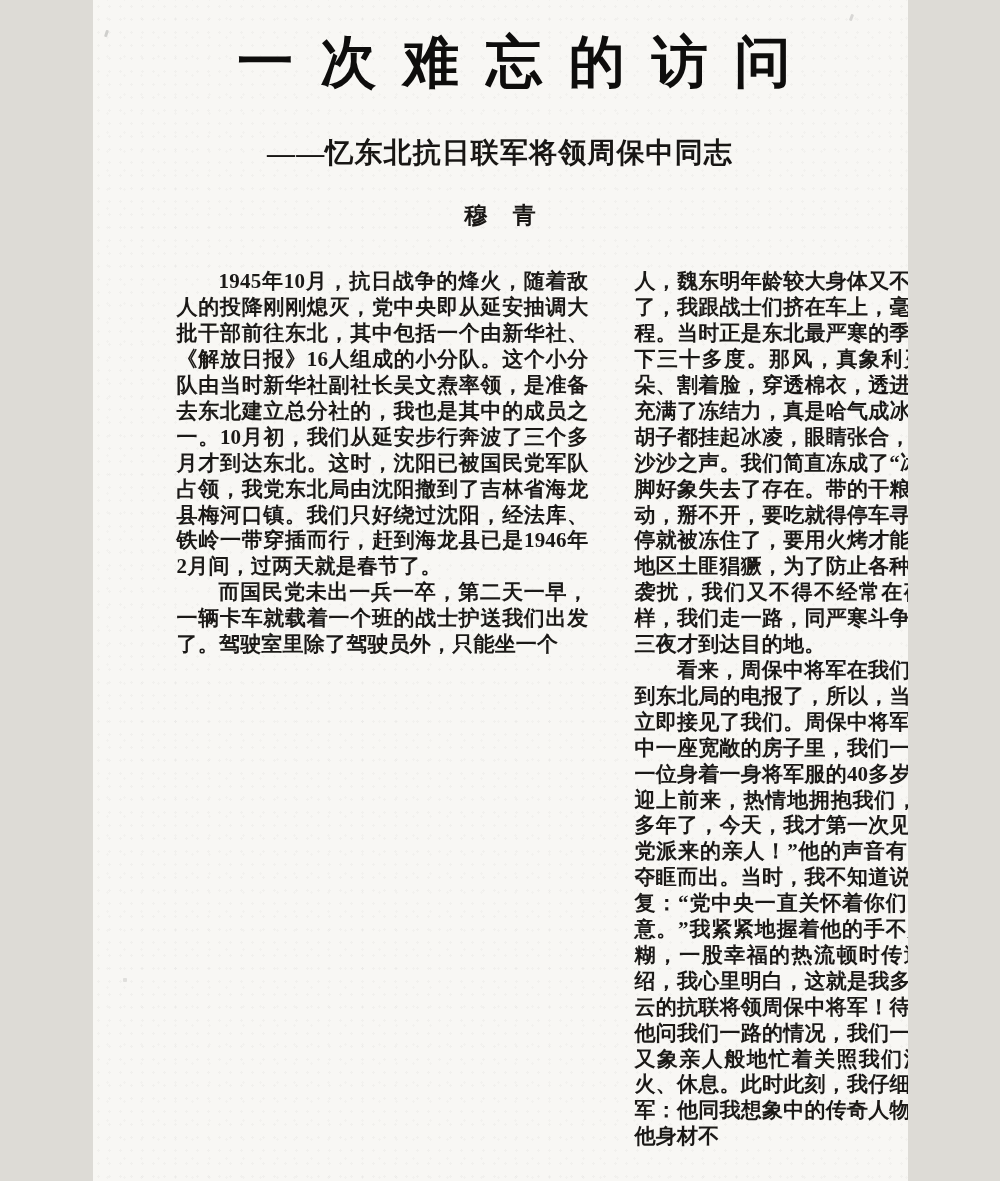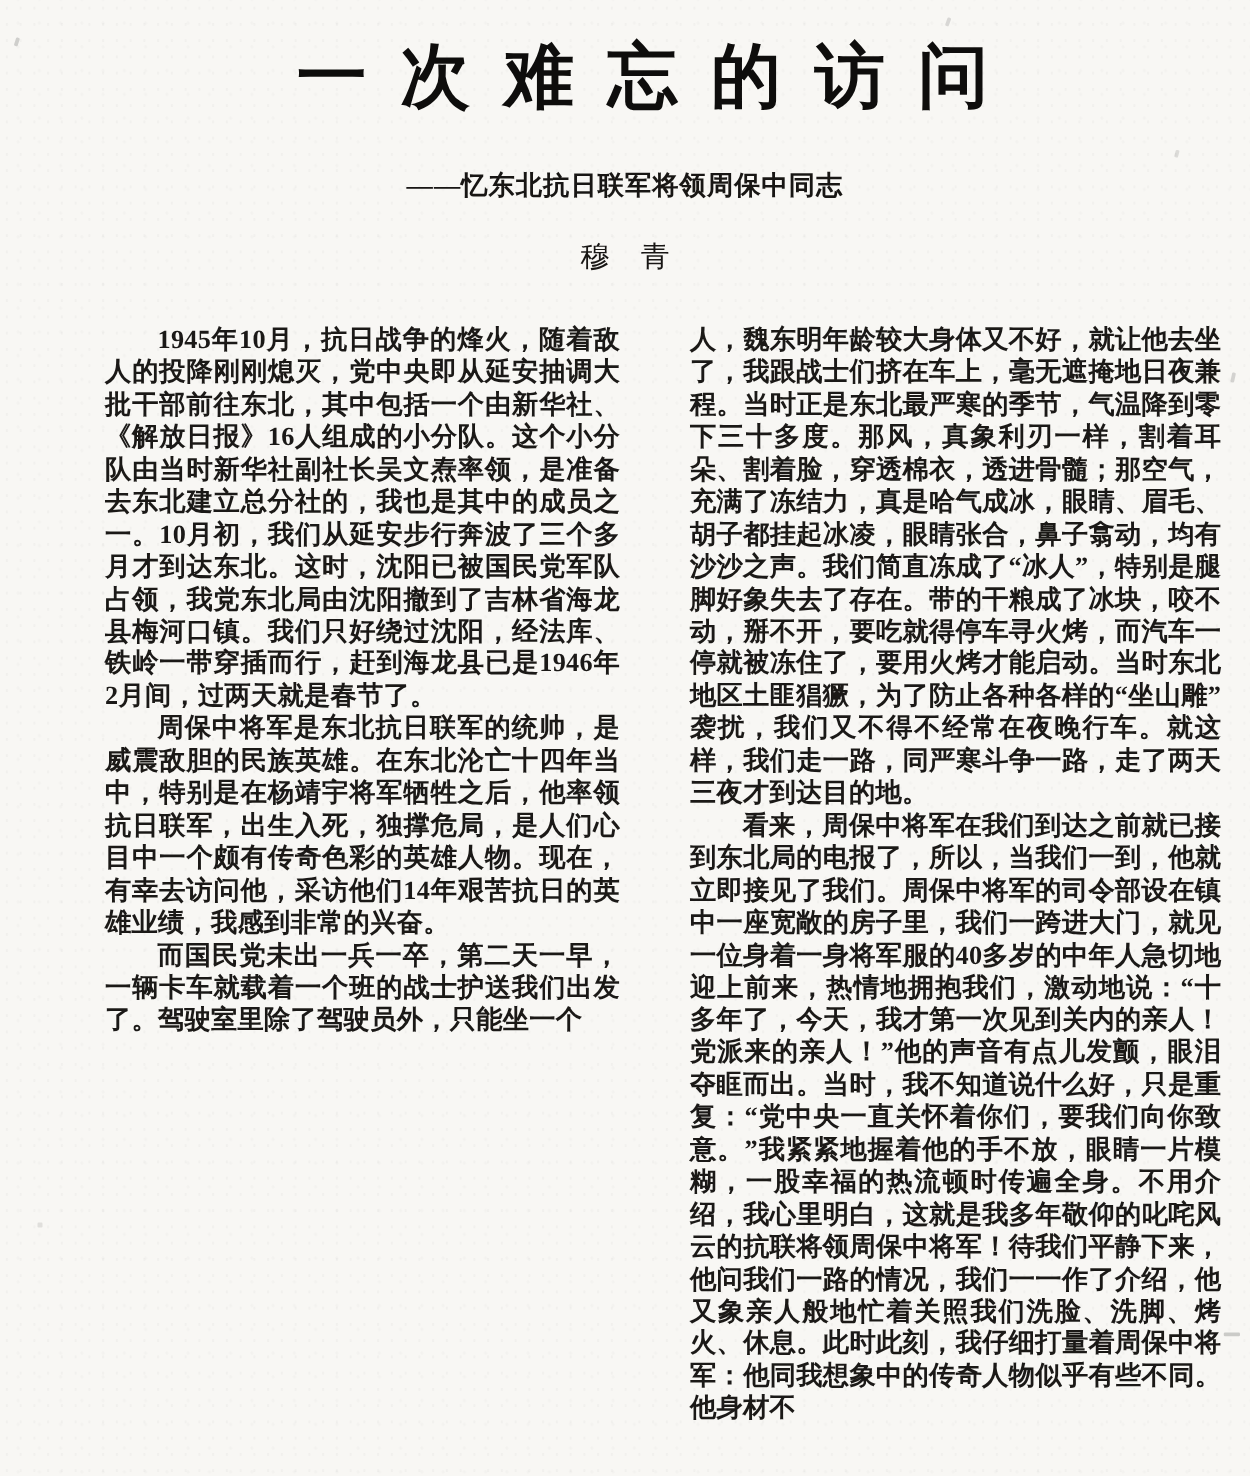--- a/index.html
+++ b/index.html
@@ -1,18 +1,18 @@
 <!DOCTYPE html>
 <html lang="zh"><head>
 <meta charset="utf-8">
 <style>
   html, body { margin: 0; padding: 0; background: #dddbd6; }
   .page {
     position: relative;
-    width: 1000px;
+    width: 815px;
     height: 1181px;
     margin: 0 auto;
     background: #f8f7f4;
     background-image:
       radial-gradient(rgba(60,60,60,0.035) 1px, transparent 1.2px),
       radial-gradient(rgba(90,90,90,0.03) 1px, transparent 1.4px);
     background-size: 11px 13px, 17px 19px;
     background-position: 0 0, 6px 9px;
     overflow: hidden;
     color: #171513;
@@ -25,38 +25,38 @@
     font-size: 56px;
     line-height: 1.15;
     font-weight: 700;
     letter-spacing: 0.48em;
     text-indent: 0.48em; 
     transform: translateX(14px);
     color: #0e0d0c;
   }
   .subtitle {
     margin: 40px 0 0 0;
-    font-size: 21px;
+    font-size: 28px;
     font-weight: 700;
     letter-spacing: 0.04em;
     color: #181614;
   }
   .author {
     margin: 28px 0 0 0;
     font-size: 23px;
-    font-weight: 400;
+    font-weight: 700;
     letter-spacing: 1.1em;
     text-indent: 1.1em;
     color: #181614;
   }
   .columns {
     display: flex;
     margin-top: 38px;
     padding: 0 52px 0 84px;
-    gap: 32px;
+    gap: 22px;
   }
   .col { flex: 0 0 auto; }
   .col-left  { width: 412px; }
   .col-right { width: 425px; margin-left: 24px; }
   .col p {
     margin: 0;
     font-size: 21px;
     line-height: 25.9px;
     font-weight: 600;
     text-align: justify;
@@ -90,21 +90,20 @@
 
   <div class="header">
     <h1 class="title">一次难忘的访问</h1>
     <h2 class="subtitle">——忆东北抗日联军将领周保中同志</h2>
     <div class="author">穆青</div>
   </div>
 
   <div class="columns">
     <div class="col col-left">
       <p class="indent">1945年10月，抗日战争的烽火，随着敌人的投降刚刚熄灭，党中央即从延安抽调大批干部前往东北，其中包括一个由新华社、《解放日报》16人组成的小分队。这个小分队由当时新华社副社长吴文焘率领，是准备去东北建立总分社的，我也是其中的成员之一。10月初，我们从延安步行奔波了三个多月才到达东北。这时，沈阳已被国民党军队占领，我党东北局由沈阳撤到了吉林省海龙县梅河口镇。我们只好绕过沈阳，经法库、铁岭一带穿插而行，赶到海龙县已是1946年2月间，过两天就是春节了。</p>
-      <p class="indent">周保中将军是东北抗日联军的统帅，是威震敌胆的民族英雄。在东北沦亡十四年当中，特别是在杨靖宇将军牺牲之后，他率领抗日联军，出生入死，独撑危局，是人们心目中一个颇有传奇色彩的英雄人物。现在，有幸去访问他，采访他们14年艰苦抗日的英雄业绩，我感到非常的兴奋。</p>
       <p class="indent">而国民党未出一兵一卒，第二天一早，一辆卡车就载着一个班的战士护送我们出发了。驾驶室里除了驾驶员外，只能坐一个</p>
     </div>
     <div class="col col-right">
       <p>人，魏东明年龄较大身体又不好，就让他去坐了，我跟战士们挤在车上，毫无遮掩地日夜兼程。当时正是东北最严寒的季节，气温降到零下三十多度。那风，真象利刃一样，割着耳朵、割着脸，穿透棉衣，透进骨髓；那空气，充满了冻结力，真是哈气成冰，眼睛、眉毛、胡子都挂起冰凌，眼睛张合，鼻子翕动，均有沙沙之声。我们简直冻成了“冰人”，特别是腿脚好象失去了存在。带的干粮成了冰块，咬不动，掰不开，要吃就得停车寻火烤，而汽车一停就被冻住了，要用火烤才能启动。当时东北地区土匪猖獗，为了防止各种各样的“坐山雕”袭扰，我们又不得不经常在夜晚行车。就这样，我们走一路，同严寒斗争一路，走了两天三夜才到达目的地。</p>
       <p class="indent">看来，周保中将军在我们到达之前就已接到东北局的电报了，所以，当我们一到，他就立即接见了我们。周保中将军的司令部设在镇中一座宽敞的房子里，我们一跨进大门，就见一位身着一身将军服的40多岁的中年人急切地迎上前来，热情地拥抱我们，激动地说：“十多年了，今天，我才第一次见到关内的亲人！党派来的亲人！”他的声音有点儿发颤，眼泪夺眶而出。当时，我不知道说什么好，只是重复：“党中央一直关怀着你们，要我们向你致意。”我紧紧地握着他的手不放，眼睛一片模糊，一股幸福的热流顿时传遍全身。不用介绍，我心里明白，这就是我多年敬仰的叱咤风云的抗联将领周保中将军！待我们平静下来，他问我们一路的情况，我们一一作了介绍，他又象亲人般地忙着关照我们洗脸、洗脚、烤火、休息。此时此刻，我仔细打量着周保中将军：他同我想象中的传奇人物似乎有些不同。他身材不</p>
     </div>
   </div>
 
 </div>
 

